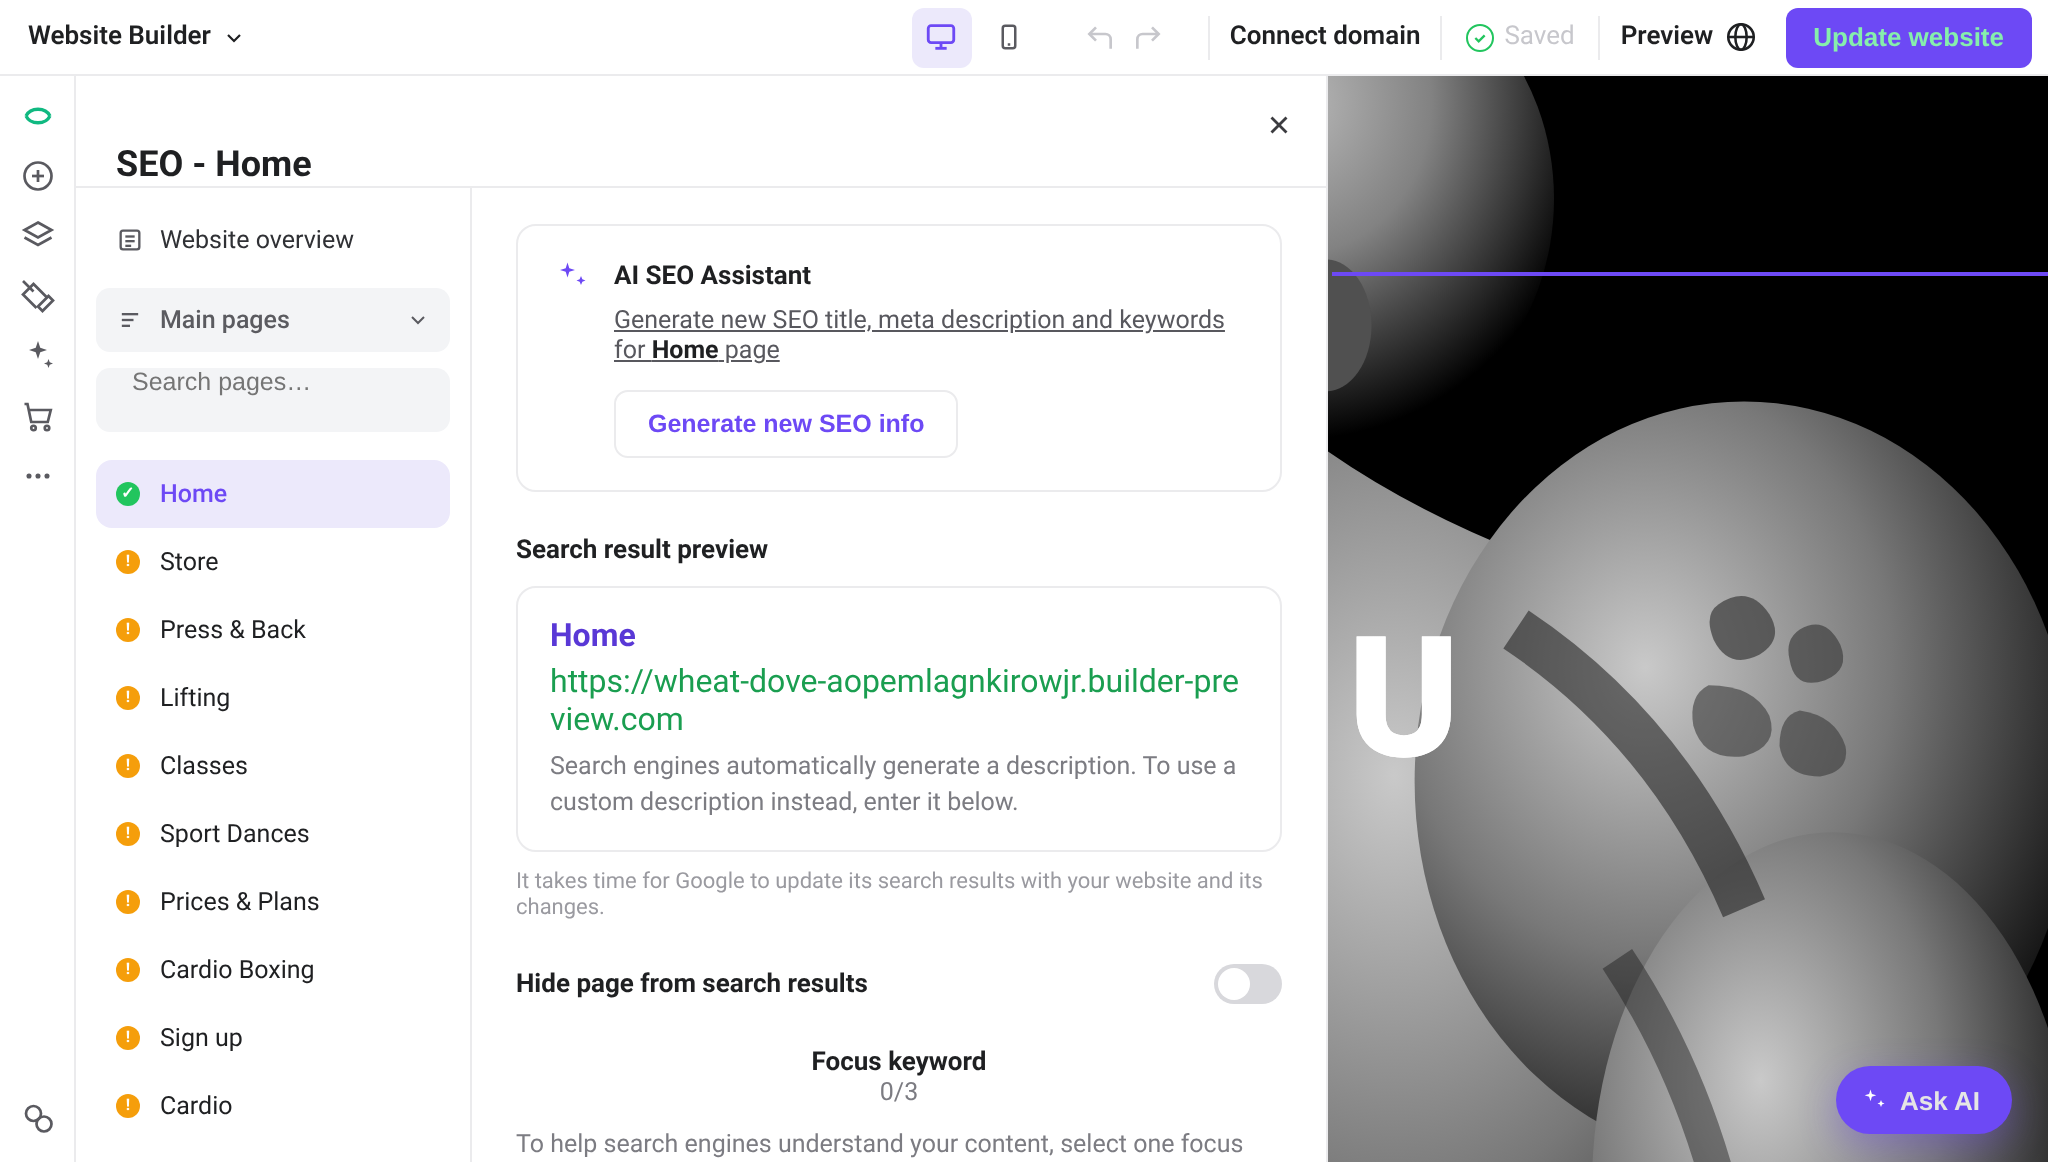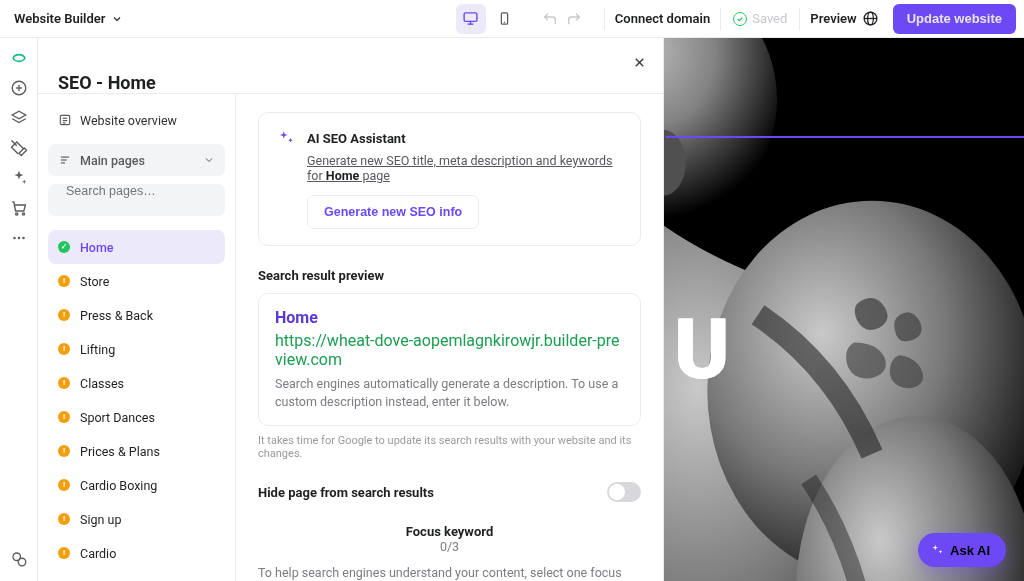--- a/index.html
+++ b/index.html
@@ -15,21 +15,21 @@
   .device-btn { width: 30px; height: 30px; border-radius: 6px; display: flex; align-items: center; justify-content: center; cursor: pointer; }
   .device-btn.active { background: #ece9fb; color: #6d49f5; }
   .hist { display: flex; gap: 8px; margin: 0 12px; color: #c7c7cc; }
   .hist div { cursor: pointer; }
   .sep { width: 1px; height: 22px; background: #ebebed; margin: 0 10px; }
   .top-link { font-weight: 600; font-size: 13px; cursor: pointer; }
   .saved { display: flex; align-items: center; gap: 5px; font-size: 13px; margin: 0 2px; }
   .saved span.ok { width: 14px; height: 14px; border: 1.5px solid #22c55e; border-radius: 50%; display: inline-flex; align-items: center; justify-content: center; color: #22c55e; }
   .saved span.text { color: #c7c7cc; }
   .globe { width: 28px; height: 28px; display: flex; align-items: center; justify-content: center; cursor: pointer; }
-  .btn-primary { background: #6d49f5; color: #e5e5e5; border: none; border-radius: 6px; height: 30px; padding: 0 14px; font-weight: 600; font-size: 13px; margin-left: 8px; cursor: pointer; }
+  .btn-primary { background: #6d49f5; color: #86efac; border: none; border-radius: 6px; height: 30px; padding: 0 14px; font-weight: 600; font-size: 13px; margin-left: 8px; cursor: pointer; }
 
   
   .body { flex: 1; display: flex; overflow: hidden; position: relative; }
   .rail { width: 38px; flex: 0 0 38px; border-right: 1px solid #ebebed; display: flex; flex-direction: column; align-items: center; padding-top: 6px; gap: 2px; }
   .rail .ri { width: 28px; height: 28px; border-radius: 6px; display: flex; align-items: center; justify-content: center; color: #5a5a60; cursor: pointer; }
   .rail .ri.logo { color: #10b981; }
   .rail .bottom { margin-top: auto; margin-bottom: 8px; }
 
   .panel { width: 626px; flex: 0 0 626px; display: flex; flex-direction: column; border-right: 1px solid #ebebed; background: #fff; position: relative; }
   .panel-head { height: 56px; display: flex; align-items: flex-end; padding: 0 20px; border-bottom: 1px solid #ebebed; }
@@ -78,21 +78,21 @@
 
   .focus .hint { font-size: 12.5px; color: #7c7c82; line-height: 1.5; margin-bottom: 12px; }
   .btn-outline { border: 1px solid #ebebed; background: #fff; color: #6d49f5; font-weight: 600; font-size: 12.5px; height: 34px; padding: 0 16px; border-radius: 7px; cursor: pointer; }
 
   .canvas { flex: 1; background: #000; position: relative; overflow: hidden; }
   .boxer { position:absolute; inset:0; }
   .boxer svg { width: 140%; height: 140%; position:absolute; top:-40px; left:-120px; }
   .hit { position: absolute; left: 2px; top: 98px; width: 100%; height: 2px; border-top: 2px solid #6d49f5; }
   .gu { position: absolute; left: 10px; top: 270px; color: #fff; font-weight: 900; font-size: 84px; letter-spacing: 2px; line-height: 1; text-shadow: 0 0 0 #fff; }
 
-  .ask-ai { position: absolute; right: 18px; bottom: 14px; background: #6d49f5; color: #000000; border: none; border-radius: 999px; height: 34px; padding: 0 16px 0 12px; display: flex; align-items: center; gap: 6px; font-weight: 700; font-size: 13px; cursor: pointer; box-shadow: 0 6px 18px rgba(109,73,245,.35); }
+  .ask-ai { position: absolute; right: 18px; bottom: 14px; background: #6d49f5; color: #e5e5e5; border: none; border-radius: 999px; height: 34px; padding: 0 16px 0 12px; display: flex; align-items: center; gap: 6px; font-weight: 700; font-size: 13px; cursor: pointer; box-shadow: 0 6px 18px rgba(109,73,245,.35); }
 
   svg { display: block; }
 </style>
 </head>
 <body>
 
 <div class="topbar">
   <div class="site-switch">
     <span>Website Builder</span>
     <svg width="12" height="12" viewBox="0 0 24 24" fill="none" stroke="currentColor" stroke-width="2.2">

